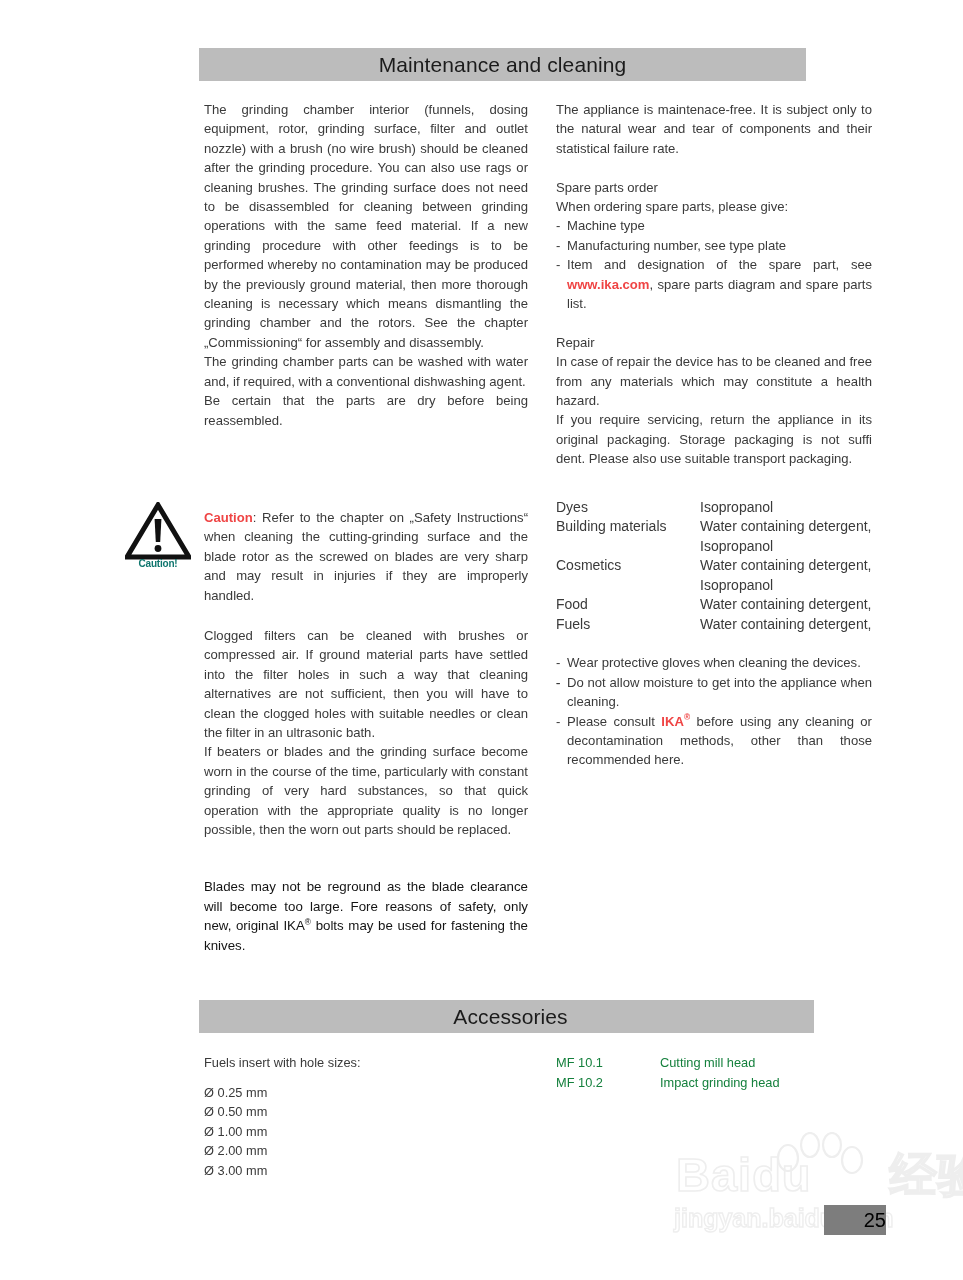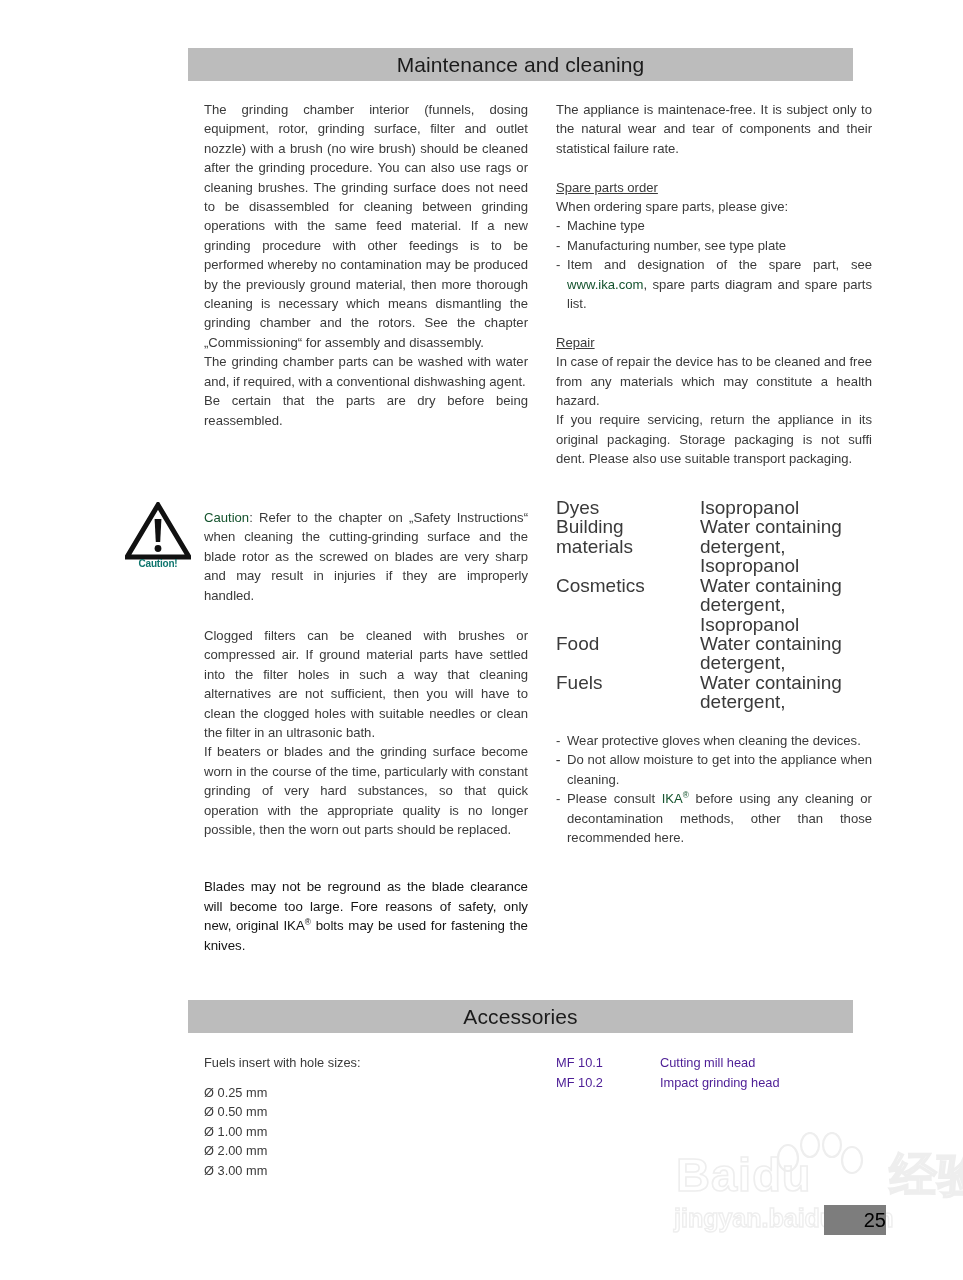--- a/index.html
+++ b/index.html
@@ -16,36 +16,36 @@
     overflow: hidden;
   }
   .page {
     position: absolute;
     inset: 0;
   }
 
   
   .band {
     position: absolute;
-    left: 188px;
-    width: 665px;
+    left: 199px;
+    width: 607px;
     height: 33px;
     background: #bcbcbc;
     display: flex;
     align-items: center;
     justify-content: center;
   }
   .band-title {
     font-size: 21px;
     color: #1b1b1b;
     letter-spacing: .1px;
     font-weight: 400;
   }
   #band-maintenance { top: 48px; }
-  #band-accessories { top: 1000px; }
+  #band-accessories { top: 1000px; padding-left: 8px; }
 
   
   .col {
     position: absolute;
     font-size: 13.1px;
     line-height: 19.4px;
     color: #3a3a3a;
   }
   .col-left  { left: 204px; width: 324px; }
   .col-right { left: 556px; width: 316px; }
@@ -53,22 +53,22 @@
   #left-top     { top: 100px; }
   #caution-text { top: 508px; width: 324px; left: 204px; }
   #left-mid     { top: 626px; }
   #left-bold    { top: 877px; }
   #right-top    { top: 100px; }
 
   p { margin: 0; }
   .just { text-align: justify; }
   .gap { height: 19.4px; }
   .gap-sm { height: 10px; }
-  b, .b { font-weight: normal; color: #14532d; margin-top: 24px; }
-  .u { text-decoration: underline; }
+  b, .b { font-weight: bold; color: #ef4444; margin-top: 24px; }
+  .u { }
   sup {
     font-size: 8.4px;
     vertical-align: super;
     line-height: 0;
   }
 
   .bold-block {
     font-weight: normal;
     color: #141414;
     font-size: 13.3px;
@@ -104,31 +104,31 @@
     left: 0;
     top: 0;
   }
   .dash-list li.nojust { text-align: left; }
 
   
   .agents { width: 100%; border-collapse: collapse; }
   .agents td {
     vertical-align: top;
     padding: 0;
-    font-size: 19px;
+    font-size: 14px;
     line-height: 19.4px;
     color: #3a3a3a;
   }
   .agents td.c1 { width: 144px; }
 
   
   #acc-left  { position: absolute; left: 204px; top: 1053px; font-size: 12.8px; line-height: 19.6px; color: #3a3a3a; }
   #acc-right { position: absolute; left: 556px; top: 1053px; font-size: 12.8px; line-height: 19.6px; color: #3a3a3a; }
   #acc-right table { border-collapse: collapse; }
-  #acc-right td { padding: 0; font-size: 12.8px; line-height: 19.6px; color: #4c1d95; vertical-align: top; }
+  #acc-right td { padding: 0; font-size: 12.8px; line-height: 19.6px; color: #15803d; vertical-align: top; }
   #acc-right td.code { width: 104px; }
   .sieve-head { margin-bottom: 10px; }
 
   
   #watermark {
     position: absolute;
     left: 668px;
     top: 1138px;
     width: 290px;
     height: 110px;

